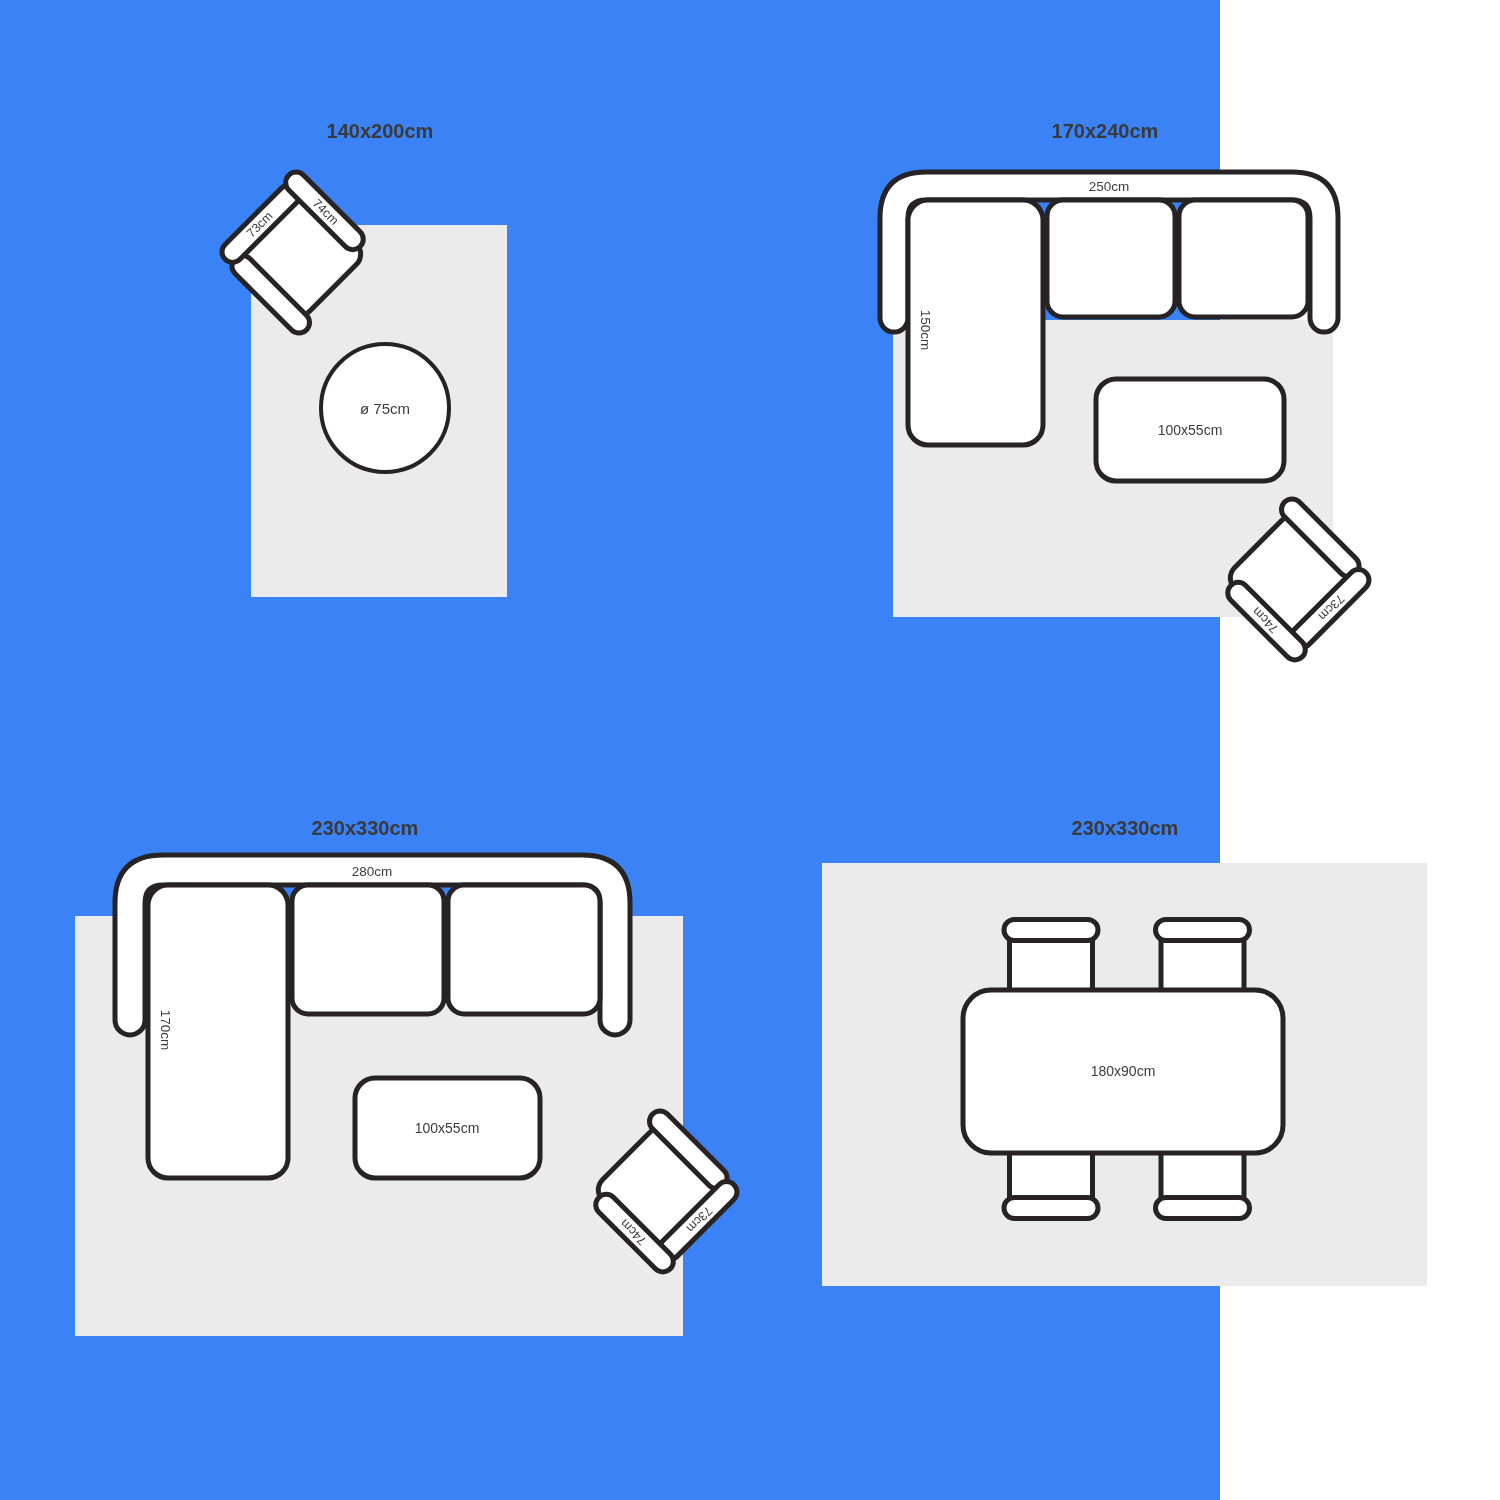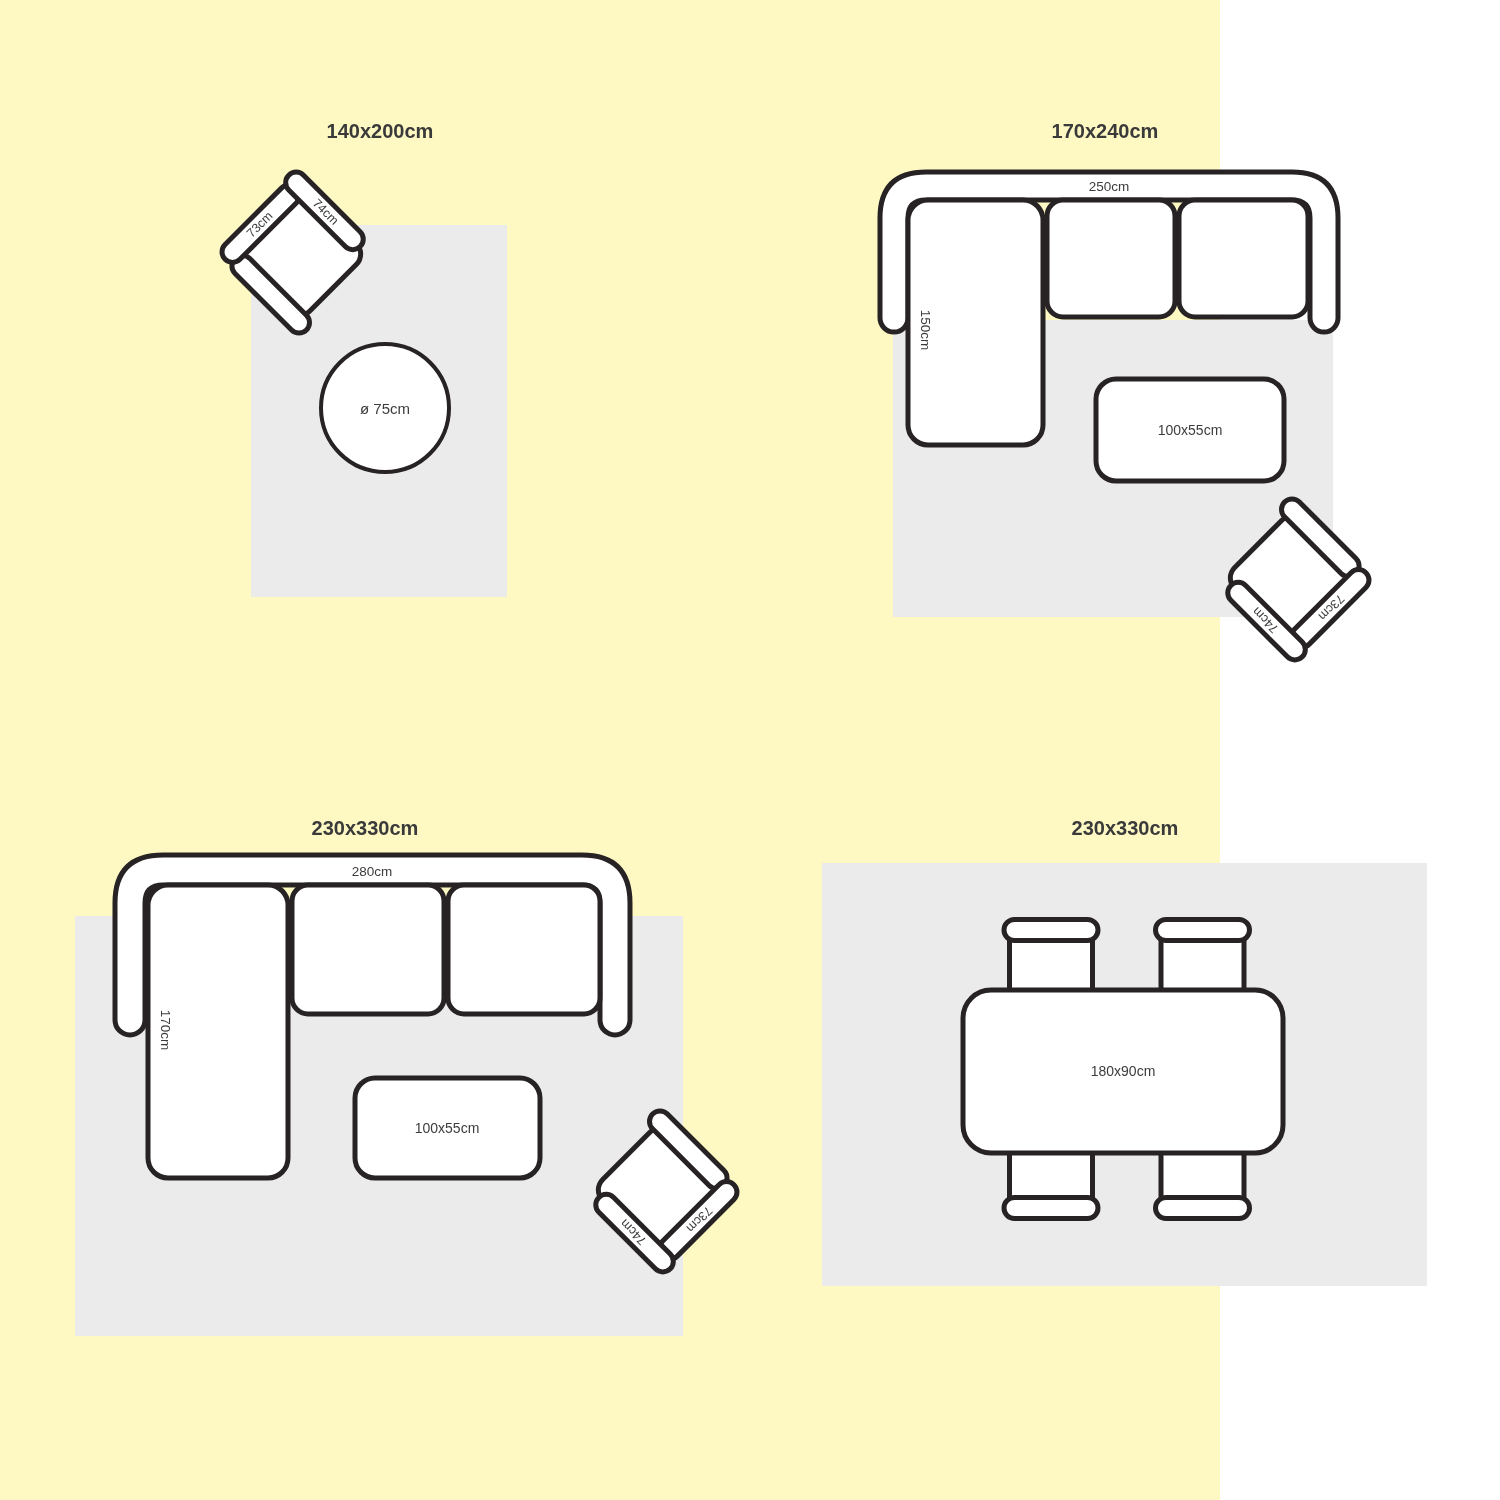--- a/index.html
+++ b/index.html
@@ -1,16 +1,16 @@
 <!DOCTYPE html>
 <html><head>
 <meta charset="utf-8">
 <style>
   html,body{margin:0;padding:0;background:#ffffff;}
-  #canvas{position:relative;width:1220px;height:1500px;background:#fef9c3;
+  #canvas{position:relative;width:1220px;height:1500px;background:#3b82f6;
           font-family:"Liberation Sans","DejaVu Sans",sans-serif;}
   svg{display:block;}
   .rug{fill:#ebebeb;stroke:none;}
   .outline{fill:#ffffff;stroke:#272324;stroke-width:5;stroke-linejoin:round;}
   .outline-thin{fill:#ffffff;stroke:#272324;stroke-width:4;}
   .title{fill:#3a3a3a;font-size:20px;font-weight:bold;
          font-family:"Liberation Sans","DejaVu Sans",sans-serif;}
   .lbl{fill:#3c3c3c;font-size:13.5px;
        font-family:"Liberation Sans","DejaVu Sans",sans-serif;}
   .lbl-sm{font-size:12.5px;}

